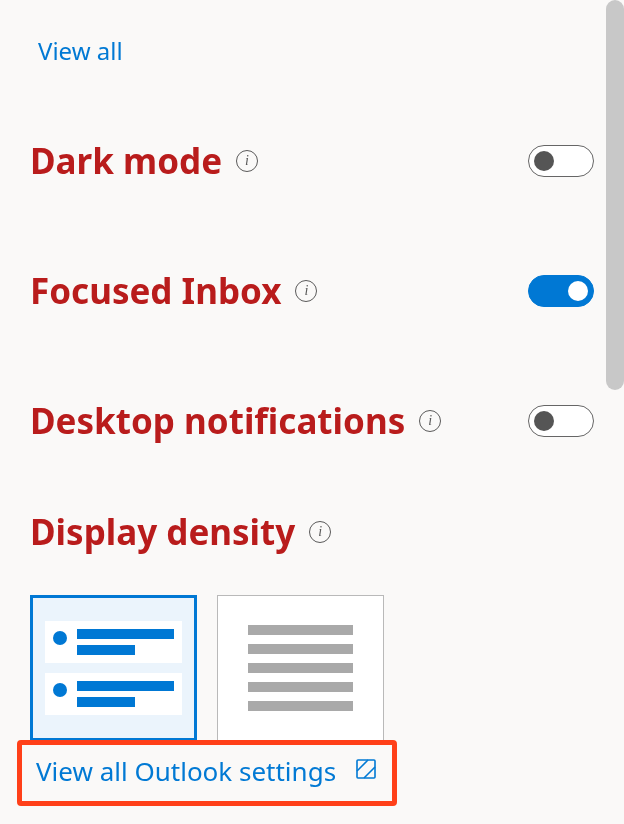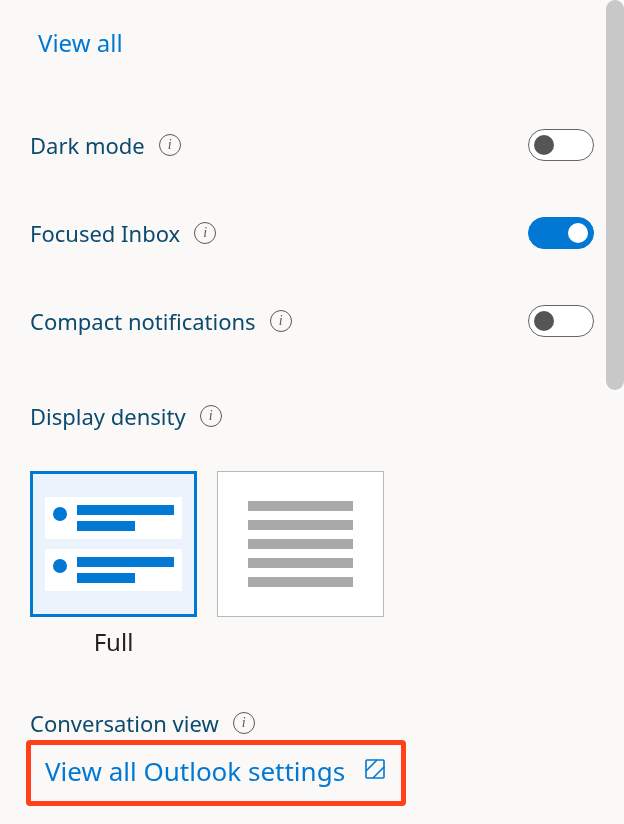--- a/index.html
+++ b/index.html
@@ -26,38 +26,38 @@
       border-radius: 9px;
     }
     .link {
       color: #0179d4;
       font-size: 24px;
       display: inline-block;
       cursor: pointer;
     }
     .top-link {
       margin-left: 8px;
-      margin-top: 16px;
+      margin-top: 24px;
     }
     .setting-row {
       display: flex;
       align-items: center;
       justify-content: space-between;
-      margin-top: 56px;
+      margin-top: 83px;
     }
     .setting-row.first { margin-top: 70px; }
     .label-group {
       display: flex;
       align-items: center;
       gap: 14px;
     }
     .setting-label {
-      font-size: 22px;
-      font-weight: 400;
-      color: #0c4a6e;
+      font-size: 35px;
+      font-weight: 700;
+      color: #b91c1c;
     }
     .info-icon {
       width: 22px;
       height: 22px;
       border: 1.6px solid #5a5a5a;
       border-radius: 50%;
       position: relative;
     }
     .info-icon::before {
       content: "i";
@@ -208,21 +208,21 @@
       border-radius: 50%;
       flex-shrink: 0;
     }
     .radio-label {
       font-size: 26px;
       color: #222;
       white-space: nowrap;
     }
     .footer-link {
       position: absolute;
-      left: 26px;
+      left: 17px;
       bottom: 18px;
       border: 5px solid #ff4019;
       border-radius: 4px;
       padding: 8px 14px 12px 14px;
       display: flex;
       align-items: center;
       gap: 18px;
       cursor: pointer;
       background: #faf9f8;
     }
@@ -257,21 +257,21 @@
   <div class="setting-row">
     <div class="label-group">
       <span class="setting-label">Focused Inbox</span>
       <span class="info-icon"></span>
     </div>
     <div class="toggle on"></div>
   </div>
 
   <div class="setting-row">
     <div class="label-group">
-      <span class="setting-label">Compact notifications</span>
+      <span class="setting-label">Desktop notifications</span>
       <span class="info-icon"></span>
     </div>
     <div class="toggle"></div>
   </div>
 
   <div class="section-header">
     <span class="setting-label">Display density</span>
     <span class="info-icon"></span>
   </div>
 

